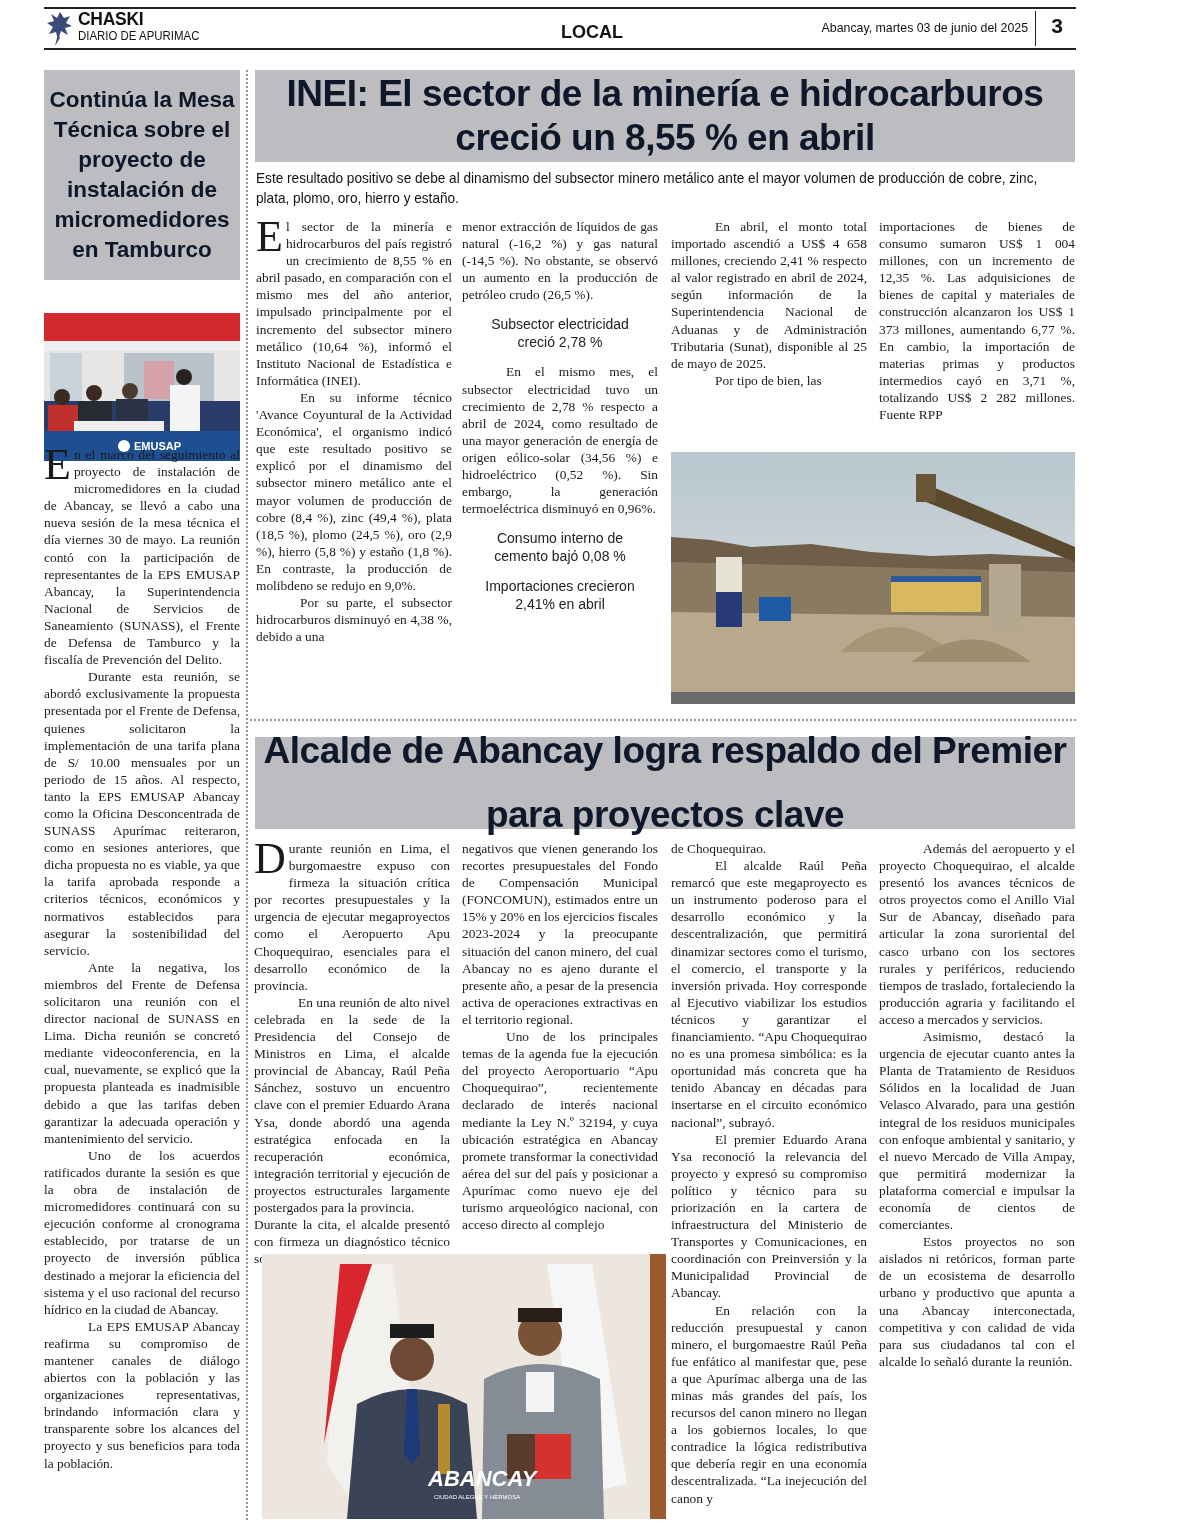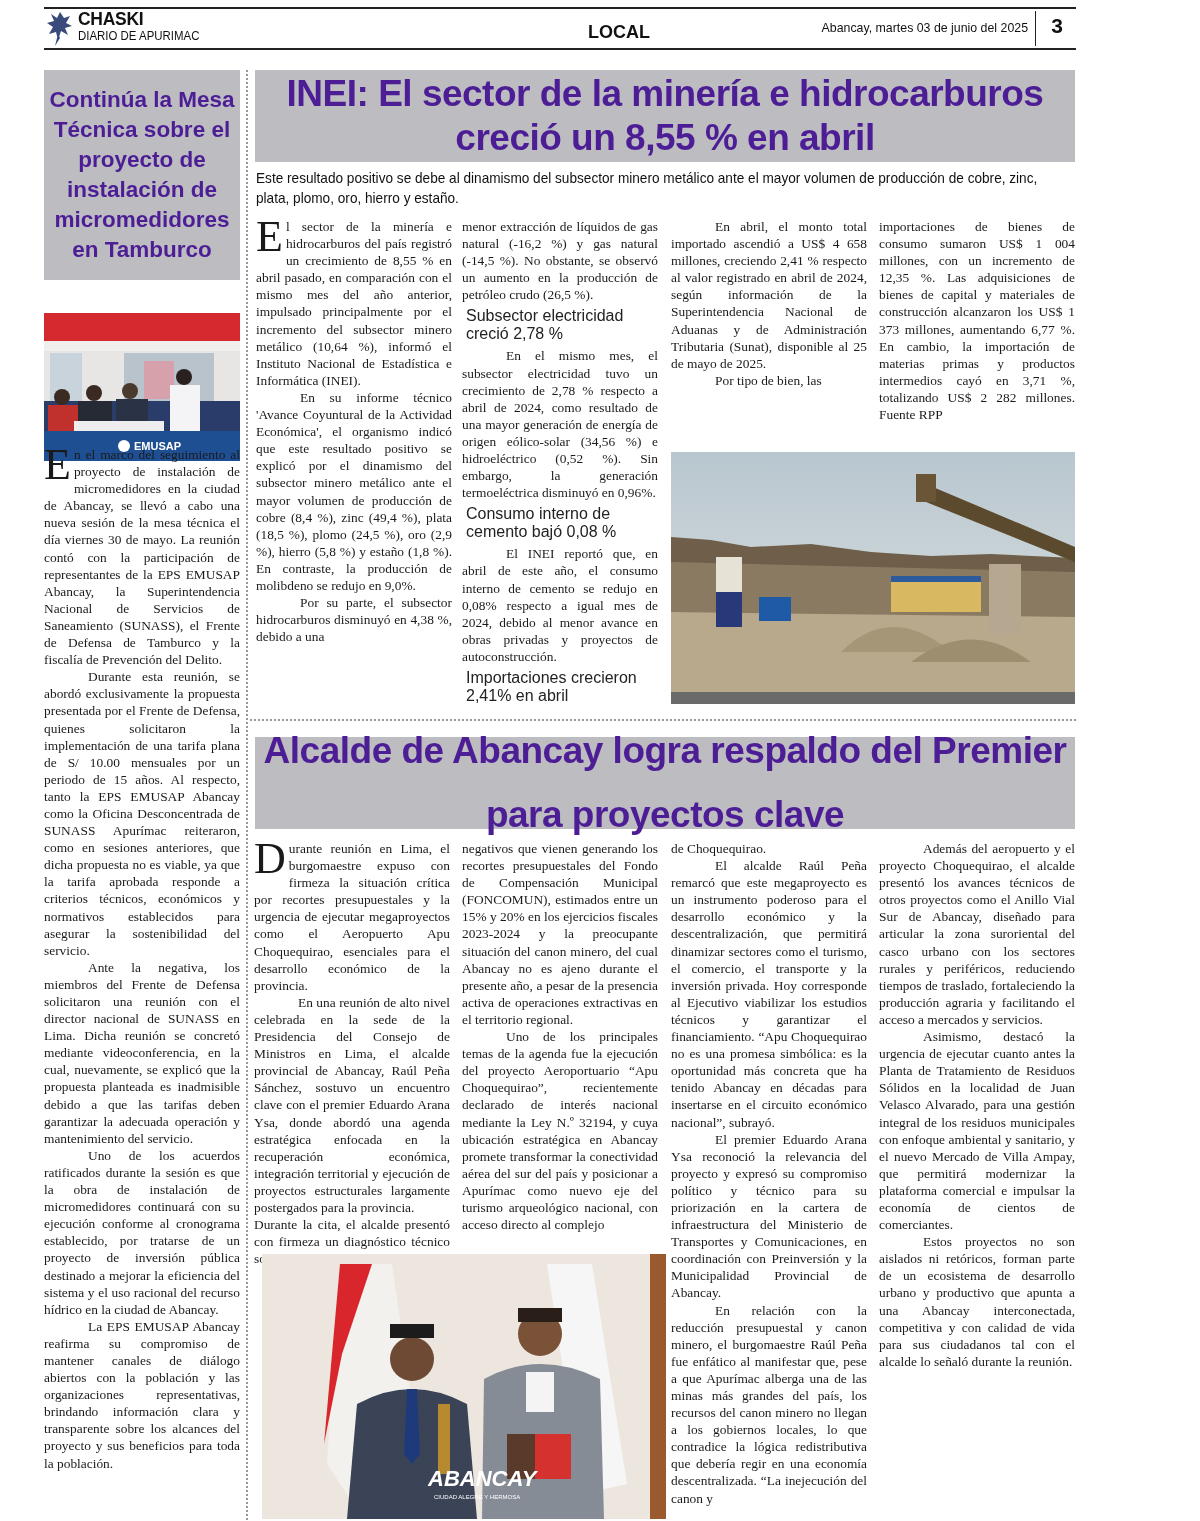--- a/index.html
+++ b/index.html
@@ -5,42 +5,42 @@
   html, body { margin: 0; padding: 0; background: #ffffff; }
   body { width: 1200px; height: 1521px; position: relative; overflow: hidden; font-family: "Liberation Serif", serif; color: #1a1a1a; }
   .abs { position: absolute; }
 
   
   .hdr-top-rule { left: 44px; top: 7px; width: 1032px; height: 2px; background: #222; }
   .hdr-bot-rule { left: 44px; top: 48px; width: 1032px; height: 2px; background: #222; }
   .logo-icon { left: 46px; top: 10px; width: 28px; height: 38px; }
   .brand-name { left: 78px; top: 9px; font-family: "Liberation Sans", sans-serif; font-weight: bold; font-size: 19px; letter-spacing: -0.3px; color: #111; line-height: 20px; transform: scaleX(0.92); transform-origin: left; }
   .brand-sub { left: 78px; top: 29px; font-family: "Liberation Sans", sans-serif; font-size: 13px; color: #111; line-height: 14px; transform: scaleX(0.88); transform-origin: left; }
-  .section { left: 539px; top: 22px; width: 160px; text-align: center; font-family: "Liberation Sans", sans-serif; font-weight: bold; font-size: 18px; color: #111; }
+  .section { left: 512px; top: 22px; width: 160px; text-align: center; font-family: "Liberation Sans", sans-serif; font-weight: bold; font-size: 18px; color: #111; }
   .date { left: 780px; top: 20px; width: 248px; text-align: right; font-family: "Liberation Sans", sans-serif; font-size: 13px; color: #111; transform: scaleX(0.95); transform-origin: right; }
   .page-sep { left: 1035px; top: 11px; width: 1px; height: 35px; background: #222; }
   .page-num { left: 1042px; top: 14px; width: 30px; text-align: center; font-family: "Liberation Sans", sans-serif; font-weight: bold; font-size: 21px; color: #111; }
 
   
   .vrule { width: 0; border-left: 2px dotted #999; }
   .hrule { height: 0; border-top: 2px dotted #999; }
 
   
-  .headbox { background: #bdbdc1; display: flex; align-items: center; justify-content: center; text-align: center; font-family: "Liberation Sans", sans-serif; font-weight: bold; color: #4c1d95; }
+  .headbox { background: #bdbdc1; display: flex; align-items: center; justify-content: center; text-align: center; font-family: "Liberation Sans", sans-serif; font-weight: bold; color: #0f172a; }
   .side-head { left: 44px; top: 70px; width: 196px; height: 210px; font-size: 22.5px; line-height: 30px; padding: 0 2px; box-sizing: border-box; }
   .main-head { left: 255px; top: 70px; width: 820px; height: 92px; font-size: 37px; line-height: 44px; letter-spacing: -0.5px; }
   .sec-head { left: 255px; top: 737px; width: 820px; height: 92px; font-size: 37px; line-height: 64px; letter-spacing: -0.5px; }
 
   .deck { left: 256px; top: 168px; width: 818px; font-family: "Liberation Sans", sans-serif; font-size: 14.2px; line-height: 20px; color: #111; transform: scaleX(0.96); transform-origin: left; }
 
   
   .col { font-size: 13.4px; line-height: 17.1px; text-align: justify; hyphens: manual; color: #1a1a1a; }
   .col p { margin: 0; }
   .col p.ind { text-indent: 44px; }
-  .col .sub { font-family: "Liberation Sans", sans-serif; font-size: 16px; line-height: 18px; text-align: left; margin: 4px; color: #222; }
+  .col .sub { font-family: "Liberation Sans", sans-serif; font-size: 14px; line-height: 18px; text-align: center; margin: 12px; color: #222; }
   .dropcap { float: left; font-size: 44px; line-height: 34px; margin: 2px 3px 0 0; font-family: "Liberation Serif", serif; }
 
   
   .photo { overflow: hidden; }
   .meeting-photo { left: 44px; top: 289px; width: 196px; height: 148px; margin-top: 24px; }
   .mine-photo { left: 671px; top: 452px; width: 404px; height: 252px; }
   .premier-photo { left: 254px; top: 1254px; width: 404px; height: 265px; margin-left: 8px; }
 </style>
 </head>
 <body>
@@ -104,21 +104,20 @@
   <p><span class="dropcap">E</span><span>l sector de la minería e hidrocarburos del país registró un crecimiento de 8,55 % en abril pasado, en comparación con el mismo mes del año anterior, impulsado principalmente por el incremento del subsector minero metálico (10,64 %), informó el Instituto Nacional de Estadística e Informática (INEI).</span></p>
   <p class="ind">En su informe técnico 'Avance Coyuntural de la Actividad Económica', el organismo indicó que este resultado positivo se explicó por el dinamismo del subsector minero metálico ante el mayor volumen de producción de cobre (8,4 %), zinc (49,4 %), plata (18,5 %), plomo (24,5 %), oro (2,9 %), hierro (5,8 %) y estaño (1,8 %). En contraste, la producción de molibdeno se redujo en 9,0%.</p>
   <p class="ind">Por su parte, el subsector hidrocarburos disminuyó en 4,38 %, debido a una</p>
 </div>
 
 <div class="abs col" style="left:462px; top:218px; width:196px;">
   <p>menor extracción de líquidos de gas natural (-16,2 %) y gas natural (-14,5 %). No obstante, se observó un aumento en la producción de petróleo crudo (26,5 %).</p>
   <p class="sub">Subsector electricidad creció 2,78 %</p>
   <p class="ind">En el mismo mes, el subsector electricidad tuvo un crecimiento de 2,78 % respecto a abril de 2024, como resultado de una mayor generación de energía de origen eólico-solar (34,56 %) e hidroeléctrico (0,52 %). Sin embargo, la generación termoeléctrica disminuyó en 0,96%.</p>
   <p class="sub">Consumo interno de cemento bajó 0,08 %</p>
-  <p class="ind">El INEI reportó que, en abril de este año, el consumo interno de cemento se redujo en 0,08% respecto a igual mes de 2024, debido al menor avance en obras privadas y proyectos de autoconstrucción.</p>
   <p class="sub">Importaciones crecieron 2,41% en abril</p>
 </div>
 
 <div class="abs col" style="left:671px; top:218px; width:196px;">
   <p class="ind">En abril, el monto total importado ascendió a US$ 4 658 millones, creciendo 2,41 % respecto al valor registrado en abril de 2024, según información de la Superintendencia Nacional de Aduanas y de Administración Tributaria (Sunat), disponible al 25 de mayo de 2025.</p>
   <p class="ind">Por tipo de bien, las</p>
 </div>
 
 <div class="abs col" style="left:879px; top:218px; width:196px;">
   <p>importaciones de bienes de consumo sumaron US$ 1 004 millones, con un incremento de 12,35 %. Las adquisiciones de bienes de capital y materiales de construcción alcanzaron los US$ 1 373 millones, aumentando 6,77 %. En cambio, la importación de materias primas y productos intermedios cayó en 3,71 %, totalizando US$ 2 282 millones. Fuente RPP</p>

